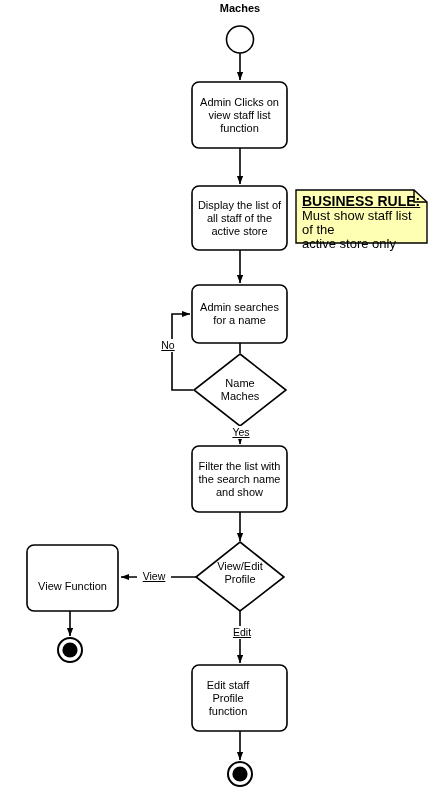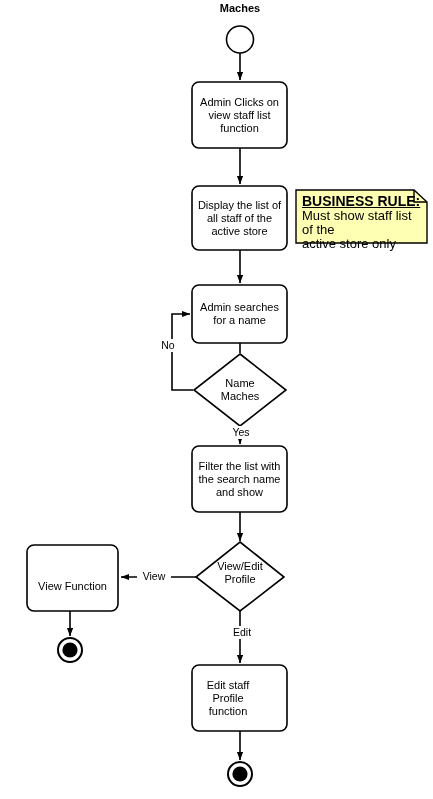--- a/index.html
+++ b/index.html
@@ -37,20 +37,21 @@
     text-align: center;
   }
   .title-lbl {
     font-weight: bold;
     font-size: 11px;
   }
   .edge-lbl {
     font-size: 10.5px;
     background: #ffffff;
     padding: 0 1px;
+    text-decoration: underline;
   }
   .note-title {
     position: absolute;
     font-family: "Liberation Sans", sans-serif;
     font-size: 14px;
     font-weight: bold;
     text-decoration: underline;
     color: #000000;
   }
   .note-body {

